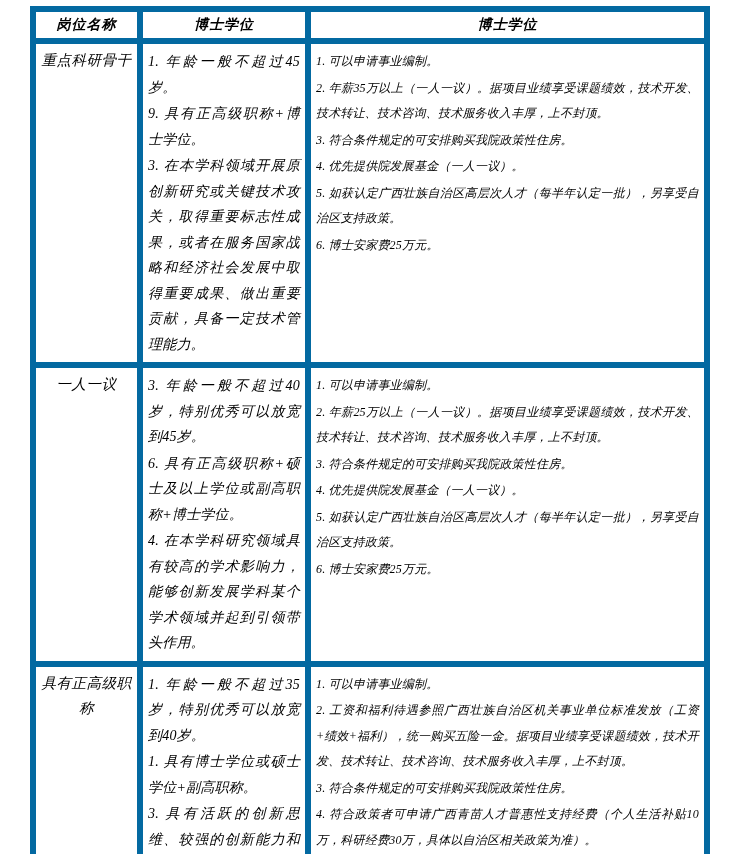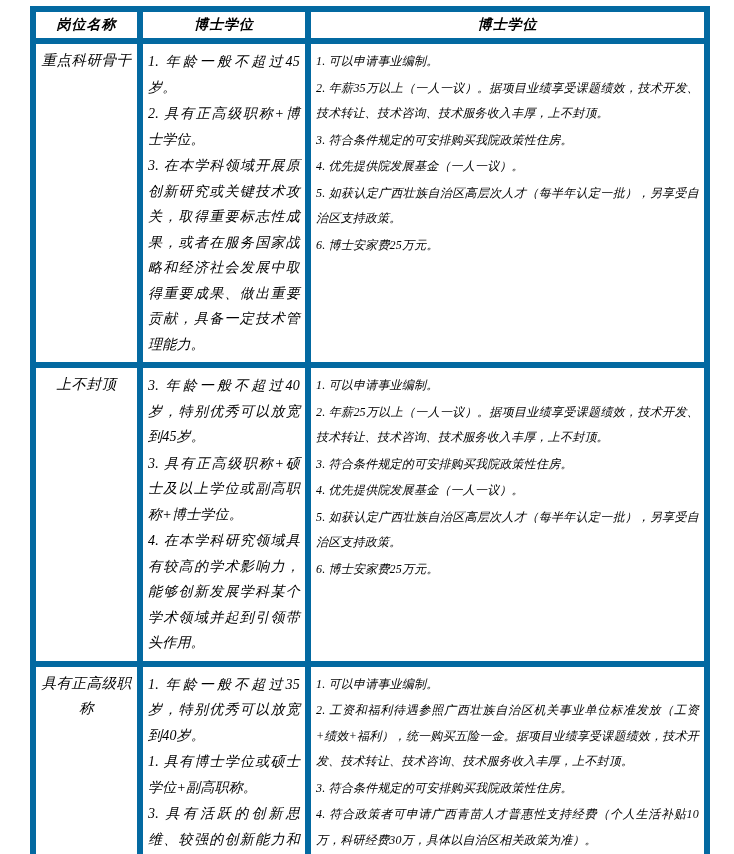--- a/index.html
+++ b/index.html
@@ -88,37 +88,37 @@
         <th>岗位名称</th>
         <th>博士学位</th>
         <th>博士学位</th>
       </tr>
     </thead>
     <tbody>
       <tr>
         <td class="post-cell">重点科研骨干</td>
         <td class="cond-cell">
           <p class="para">1. 年龄一般不超过45岁。</p>
-          <p class="para">2. 具有正高级职称+博士学位。</p>
+          <p class="para">9. 具有正高级职称+博士学位。</p>
           <p class="para">3. 在本学科领域开展原创新研究或关键技术攻关，取得重要标志性成果，或者在服务国家战略和经济社会发展中取得重要成果、做出重要贡献，具备一定技术管理能力。</p>
         </td>
         <td class="policy-cell">
           <p class="para">1. 可以申请事业编制。</p>
           <p class="para">2. 年薪35万以上（一人一议）。据项目业绩享受课题绩效，技术开发、技术转让、技术咨询、技术服务收入丰厚，上不封顶。</p>
           <p class="para">3. 符合条件规定的可安排购买我院政策性住房。</p>
           <p class="para">4. 优先提供院发展基金（一人一议）。</p>
           <p class="para">5. 如获认定广西壮族自治区高层次人才（每半年认定一批），另享受自治区支持政策。</p>
           <p class="para">6. 博士安家费25万元。</p>
         </td>
       </tr>
       <tr>
-        <td class="post-cell">上不封顶</td>
+        <td class="post-cell">一人一议</td>
         <td class="cond-cell">
           <p class="para">3. 年龄一般不超过40岁，特别优秀可以放宽到45岁。</p>
-          <p class="para">3. 具有正高级职称+硕士及以上学位或副高职称+博士学位。</p>
+          <p class="para">6. 具有正高级职称+硕士及以上学位或副高职称+博士学位。</p>
           <p class="para">4. 在本学科研究领域具有较高的学术影响力，能够创新发展学科某个学术领域并起到引领带头作用。</p>
         </td>
         <td class="policy-cell">
           <p class="para">1. 可以申请事业编制。</p>
           <p class="para">2. 年薪25万以上（一人一议）。据项目业绩享受课题绩效，技术开发、技术转让、技术咨询、技术服务收入丰厚，上不封顶。</p>
           <p class="para">3. 符合条件规定的可安排购买我院政策性住房。</p>
           <p class="para">4. 优先提供院发展基金（一人一议）。</p>
           <p class="para">5. 如获认定广西壮族自治区高层次人才（每半年认定一批），另享受自治区支持政策。</p>
           <p class="para">6. 博士安家费25万元。</p>
         </td>

